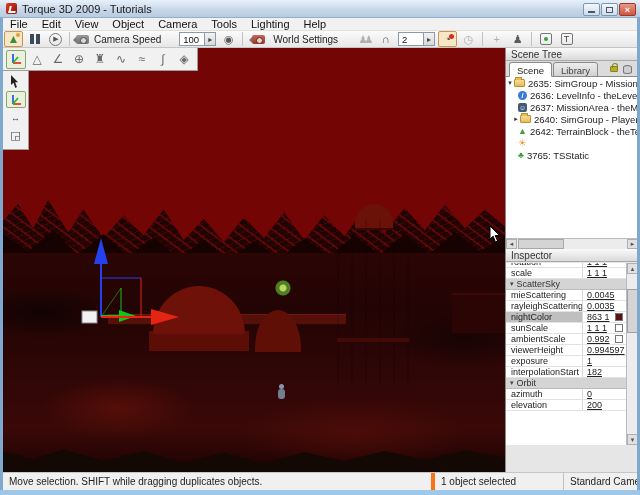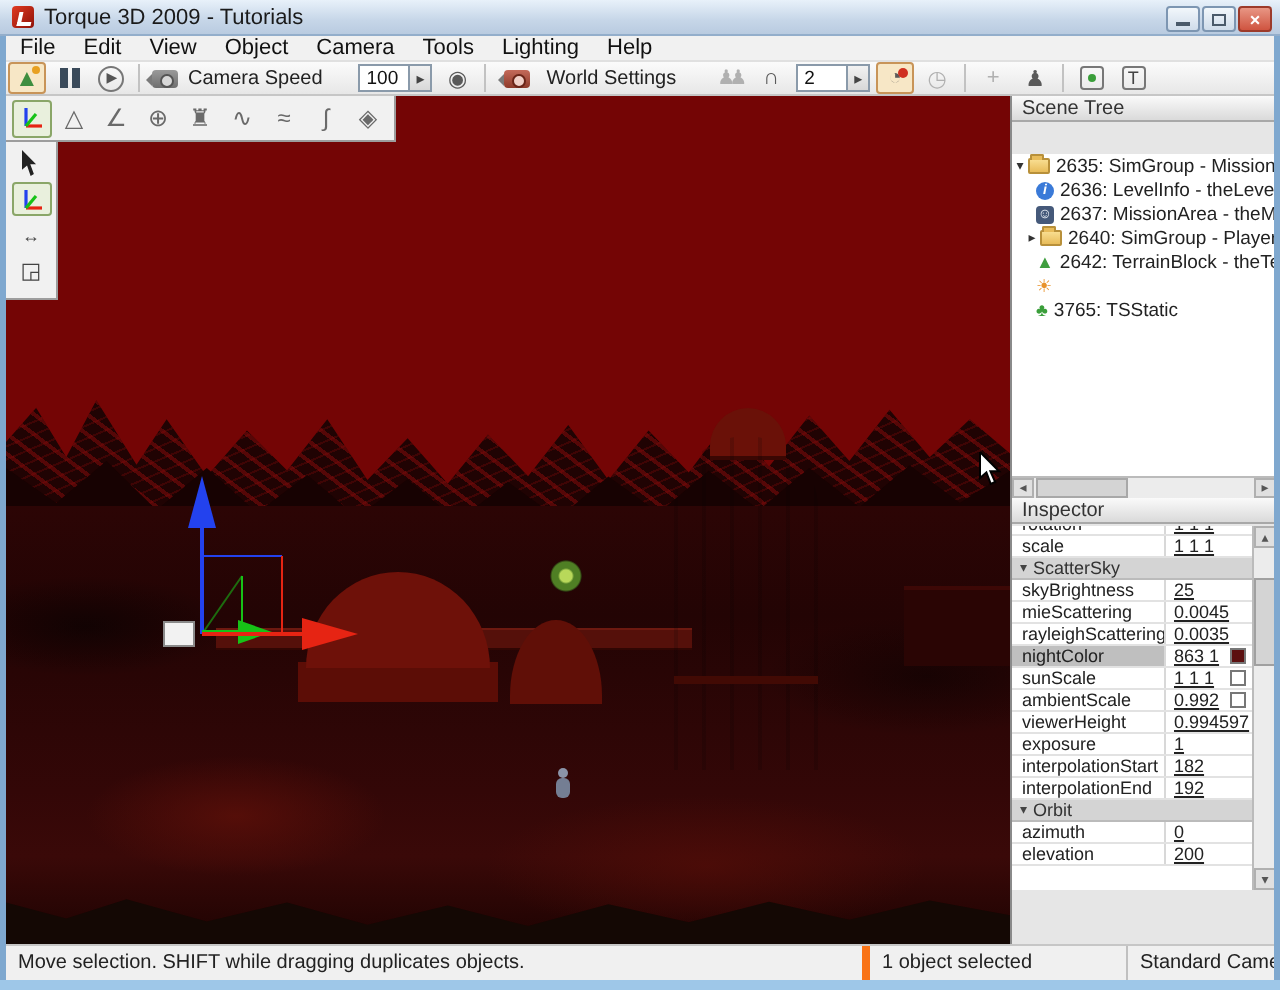--- a/index.html
+++ b/index.html
@@ -372,20 +372,26 @@
         <span>↔</span>
       </span>
     </div>
     <div class="strip-btn">
         <span>◲</span>
       </div>
   </div>
 
   <div id="rightpanel">
     <div class="phdr">Scene Tree</div>
+    <div id="tabbar">
+      <div class="tab" id="tab-scene">Scene</div>
+      <div class="tab" id="tab-library">Library</div>
+      <span class="lockico" style="left:104px;"></span>
+      <span class="cylico" style="left:117px;"></span>
+    </div>
 
     <div id="tree">
       <div class="trow">
         <span class="exp">▾</span>
         <span class="ic folder"></span>
         <span class="tlabel">2635: SimGroup - MissionGroup</span>
       </div>
       <div class="trow">
         <span class="indent"></span>
         <span class="ic infoico">i</span>
@@ -434,24 +440,20 @@
           <span class="iname">rotation</span>
           <span class="ival">1 1 1</span>
         </div>
         <div class="irow">
           <span class="iname">scale</span>
           <span class="ival">1 1 1</span>
         </div>
         <div class="igroup">
           <span class="ga">▾</span>
           <span>ScatterSky</span>
-        </div>
-        <div class="irow">
-          <span class="iname">skyBrightness</span>
-          <span class="ival">25</span>
         </div>
         <div class="irow">
           <span class="iname">mieScattering</span>
           <span class="ival">0.0045</span>
         </div>
         <div class="irow">
           <span class="iname">rayleighScattering</span>
           <span class="ival">0.0035</span>
         </div>
         <div class="irow hl">
@@ -480,24 +482,20 @@
           <span class="ival">0.994597</span>
         </div>
         <div class="irow">
           <span class="iname">exposure</span>
           <span class="ival">1</span>
         </div>
         <div class="irow">
           <span class="iname">interpolationStart</span>
           <span class="ival">182</span>
         </div>
-        <div class="irow">
-          <span class="iname">interpolationEnd</span>
-          <span class="ival">192</span>
-        </div>
         <div class="igroup">
           <span class="ga">▾</span>
           <span>Orbit</span>
         </div>
         <div class="irow">
           <span class="iname">azimuth</span>
           <span class="ival">0</span>
         </div>
         <div class="irow">
           <span class="iname">elevation</span>

